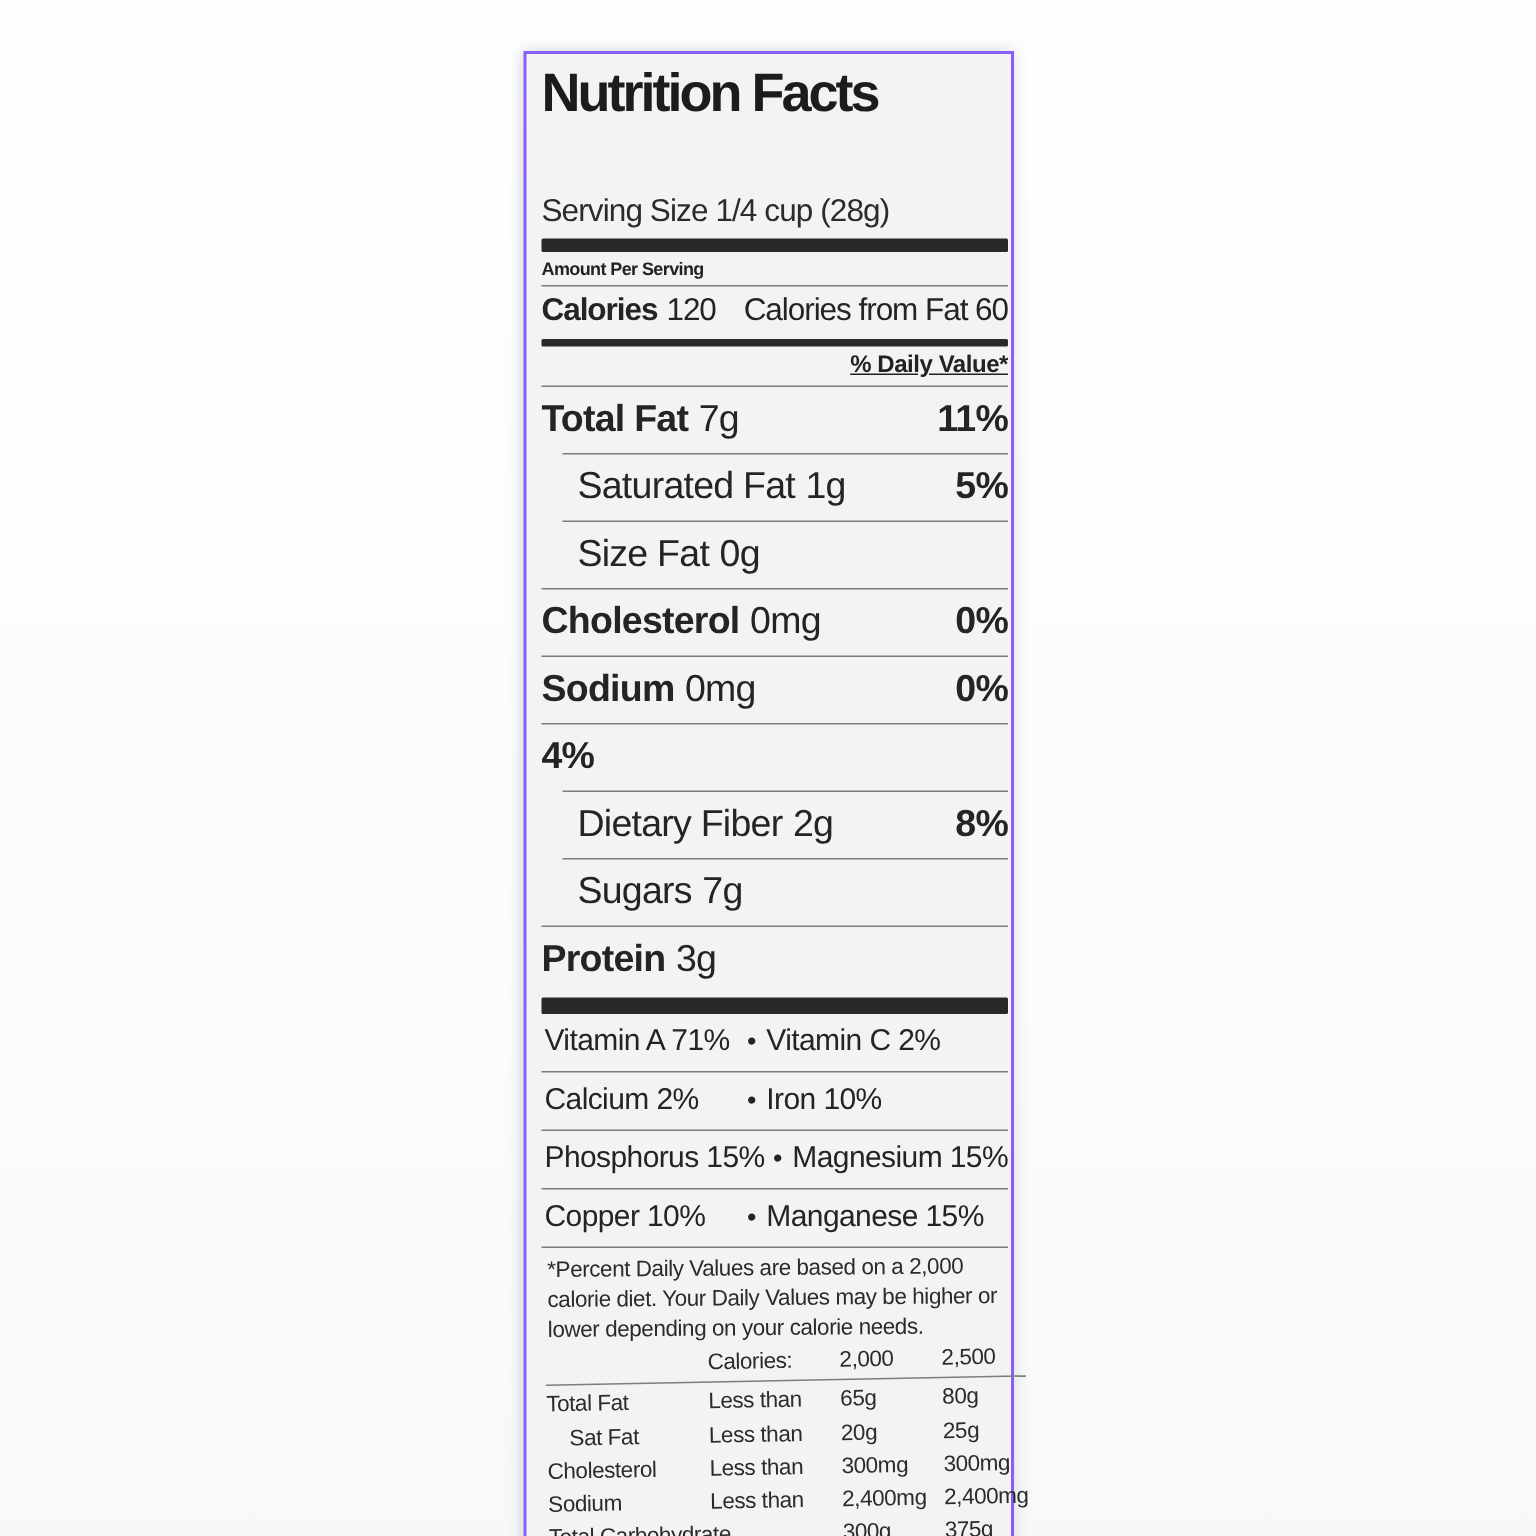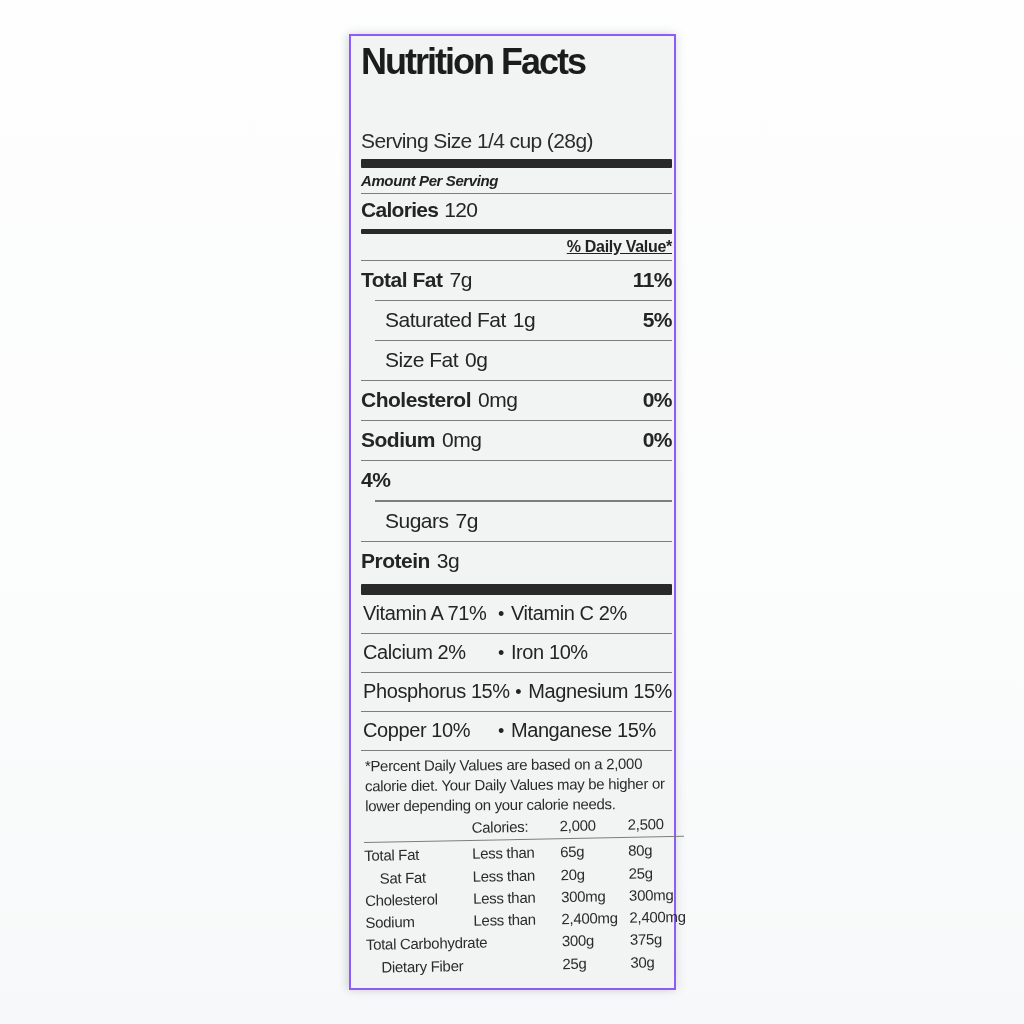--- a/index.html
+++ b/index.html
@@ -35,36 +35,36 @@
     white-space: nowrap;
   }
   .nf-serving { font-size: 21px; letter-spacing: -0.6px; line-height: 1.22; color: #2b2b2b; margin-top: 46px; }
   .bar { background: #292929; border-radius: 1px; }
   .bar-thick { height: 9px; margin-top: 5px; }
   .bar-med   { height: 5px; margin-top: 2px; }
   .bar-heavy { height: 11px; margin-top: 3px; }
   .hl { border-top: 1px solid #7d7d7d; height: 0; }
   .hl.ind { margin-left: 14px; }
   .aps {
-    font-size: 15px; font-weight: bold; font-style: italic;
+    font-size: 12px; font-weight: bold; 
     letter-spacing: -0.4px; padding: 4px 0 4px 0; color: #222;
   }
   .cal-row {
     display: flex; justify-content: space-between; align-items: flex-end;
     font-size: 21px; letter-spacing: -0.7px; padding: 4px 0 5px 0; white-space: nowrap;
   }
   .cal-row .b { font-weight: bold; }
   .cal-row .v { margin-left: 6px; }
   .dv-head {
     text-align: right; font-weight: bold; font-size: 16px;
     letter-spacing: -0.3px; padding: 4px 0 4px 0; color: #222; text-decoration: underline;
   }
   .nrow {
     display: flex; justify-content: space-between; align-items: flex-start;
-    font-size: 21px; letter-spacing: -0.5px; padding: 7px 0 8px 0; white-space: nowrap;
+    font-size: 25px; letter-spacing: -0.5px; padding: 7px 0 8px 0; white-space: nowrap;
   }
   .nrow.ind { padding-left: 24px; }
   .nname.b { font-weight: bold; }
   .namt { margin-left: 7px; }
   .ndv { font-weight: bold; }
   .vrow {
     display: flex; align-items: baseline;
     font-size: 20px; letter-spacing: -0.4px; padding: 7px 0 8px 2px; white-space: nowrap;
   }
   .vleft { min-width: 128px; }
@@ -98,20 +98,21 @@
   <div class="nf-title">Nutrition Facts</div>
   <div class="nf-serving">Serving Size 1/4 cup (28g)</div>
 
   <div class="bar bar-thick"></div>
 
   <div class="aps">Amount Per Serving</div>
   <div class="hl"></div>
 
   <div class="cal-row">
     <span><span class="b">Calories</span><span class="v">120</span></span>
+    <span>Calories from Fat 60</span>
   </div>
 
   <div class="bar bar-med"></div>
   <div class="dv-head">% Daily Value*</div>
   <div class="hl"></div>
 
   <div class="nrow">
     <span><span class="nname b">Total Fat</span><span class="namt">7g</span></span>
     <span class="ndv">11%</span>
   </div>
@@ -139,20 +140,24 @@
     <span><span class="nname b">Sodium</span><span class="namt">0mg</span></span>
     <span class="ndv">0%</span>
   </div>
   <div class="hl"></div>
 
   <div class="nrow">
     <span class="ndv">4%</span>
   </div>
   <div class="hl ind"></div>
 
+  <div class="nrow ind">
+    <span><span class="nname">Dietary Fiber</span><span class="namt">2g</span></span>
+    <span class="ndv">8%</span>
+  </div>
   <div class="hl ind"></div>
 
   <div class="nrow ind">
     <span><span class="nname">Sugars</span><span class="namt">7g</span></span>
     <span class="ndv"></span>
   </div>
   <div class="hl"></div>
 
   <div class="nrow">
     <span><span class="nname b">Protein</span><span class="namt">3g</span></span>

